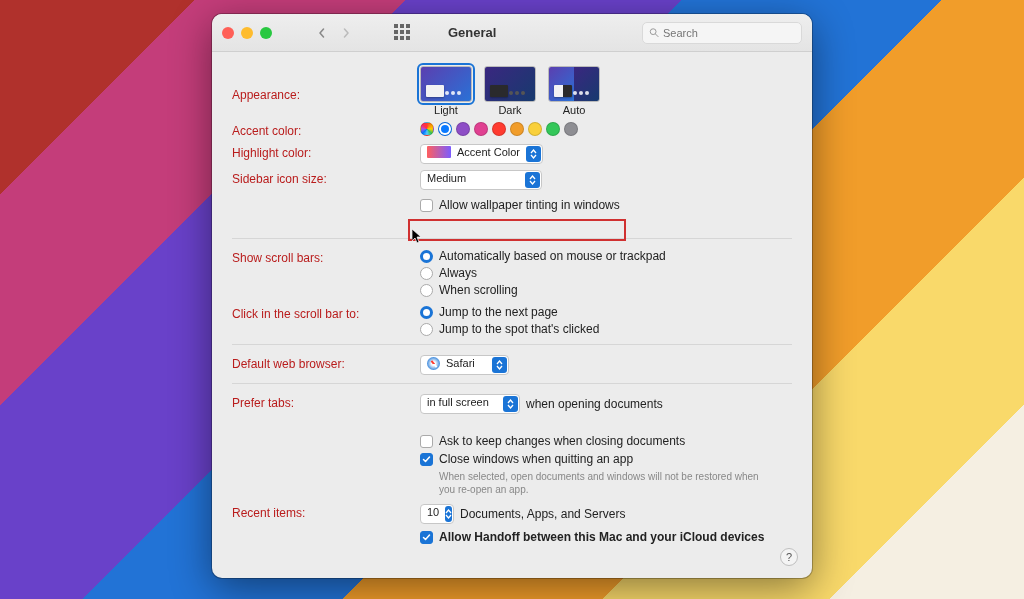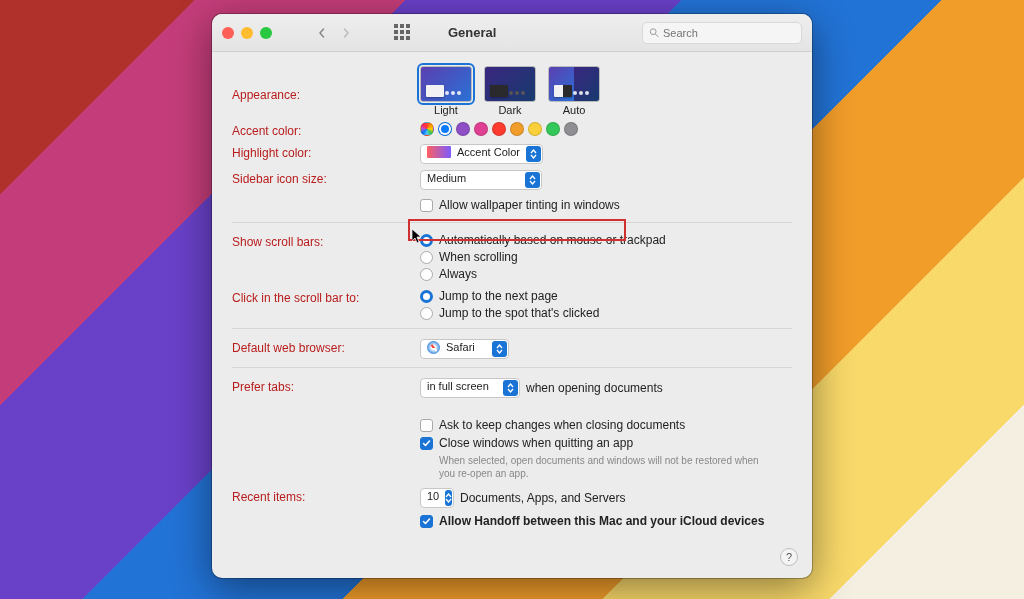--- a/index.html
+++ b/index.html
@@ -256,44 +256,44 @@
                 <path d="M1 1 3.5 4 6 1" fill="none" stroke="#fff" stroke-width="1.3"></path>
               </svg>
           </span>
         </div>
       </div>
     </div>
 
     <div class="row" style="margin-top:4px;margin-bottom:2px;">
       <div class="labelcol"></div>
       <div class="valcol" style="position:relative;padding:2px 0;">
-        <label class="checkbox" style="margin-bottom:0;">
+        <label class="checkbox" style="margin-bottom:16px;">
           <span class="cb"></span>
           <span>Allow wallpaper tinting in windows</span>
         </label>
       </div>
     </div>
 
     <hr class="divider">
 
     <div class="row">
       <div class="labelcol">Show scroll bars:</div>
       <div class="valcol">
         <div class="radio-group">
           <label class="radio">
               <span class="rb checked"></span>
               <span>Automatically based on mouse or trackpad</span>
             </label>
           <label class="radio">
               <span class="rb"></span>
-              <span>When scrolling</span>
+              <span>Always</span>
             </label>
           <label class="radio">
               <span class="rb"></span>
-              <span>Always</span>
+              <span>When scrolling</span>
             </label>
         </div>
       </div>
     </div>
 
     <div class="row" style="margin-top:8px;">
       <div class="labelcol">Click in the scroll bar to:</div>
       <div class="valcol">
         <div class="radio-group">
           <label class="radio">

